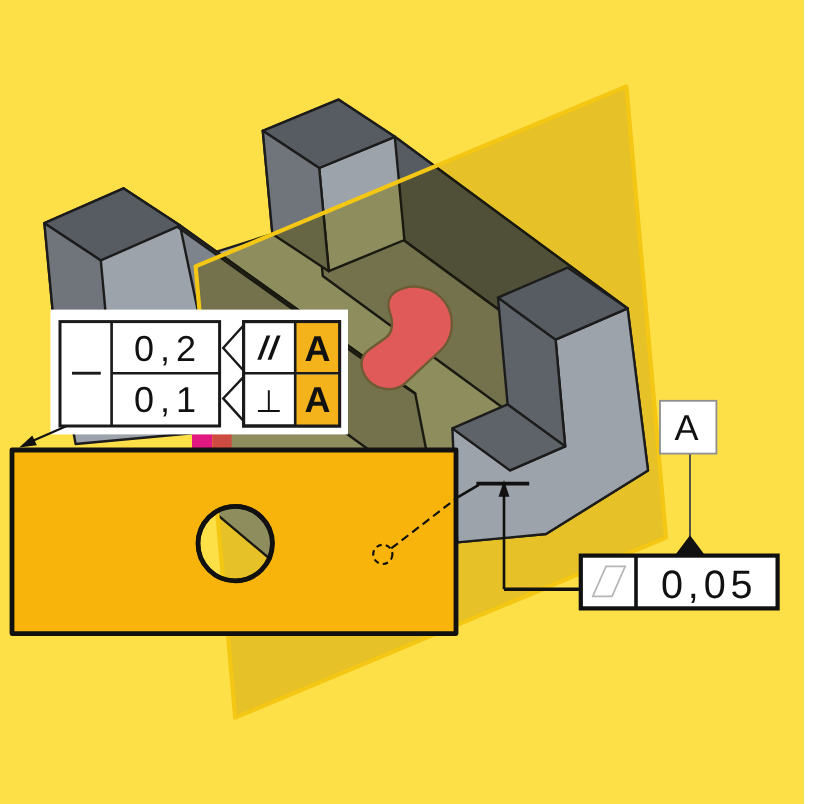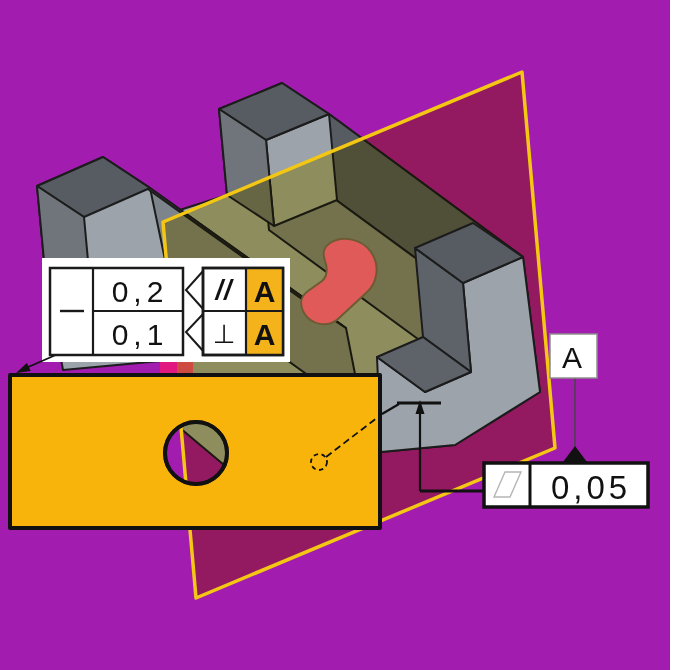--- a/index.html
+++ b/index.html
@@ -1,16 +1,16 @@
 <!DOCTYPE html>
 <html><head>
 <meta charset="utf-8">
 <style>
   html,body{margin:0;padding:0;background:#ffffff;}
-  .stage{position:relative;width:670px;height:670px;background:#a21caf;overflow:hidden;
+  .stage{position:relative;width:670px;height:670px;background:#fde047;overflow:hidden;
          font-family:"Liberation Sans", sans-serif;}
   svg{display:block;}
   text{font-family:"Liberation Sans", sans-serif;fill:#111;}
   .tol{font-size:30px;letter-spacing:5px;}
   .tol2{font-size:33px;letter-spacing:4px;}
   .datumA{font-size:30px;font-weight:bold;}
   .datumBig{font-size:30px;}
   .sym{font-size:26px;}
   .symi{font-size:27px;font-style:italic;font-weight:bold;letter-spacing:1px;}
 </style>

